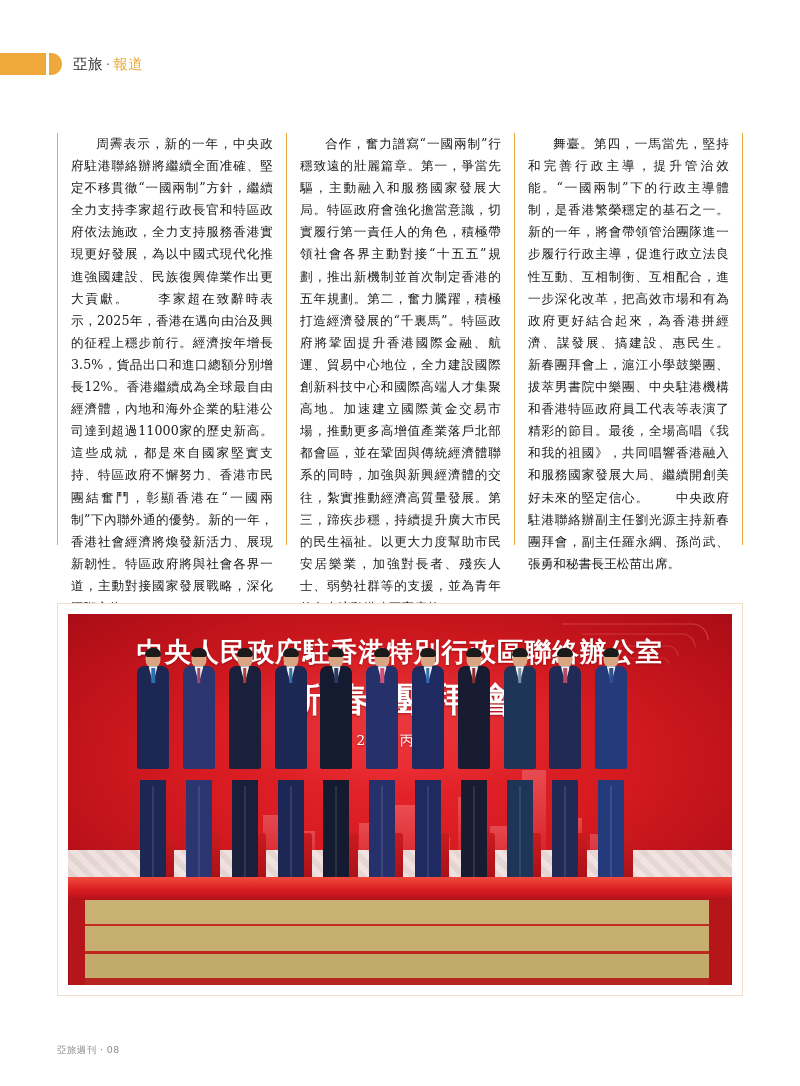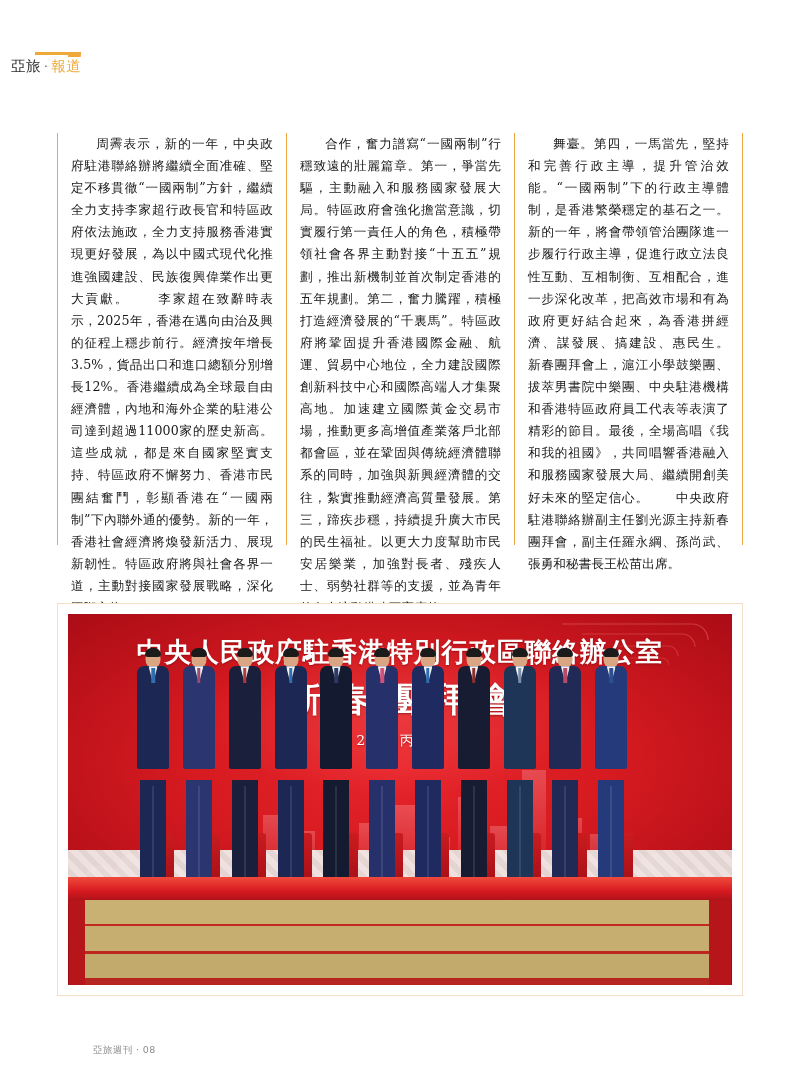--- a/index.html
+++ b/index.html
@@ -16,22 +16,21 @@
     overflow: hidden;
   }
 
   
   .page-header {
     position: absolute;
     left: 0;
     top: 52px;
     height: 24px;
     display: flex;
-    align-items: flex-end;
-    flex-direction: column;
+    align-items: center;
   }
   .header-bar {
     width: 46px;
     height: 22px;
     background: #EEA93A;
   }
   .header-dot {
     width: 13px;
     height: 22px;
     background: #EEA93A;
@@ -340,21 +339,20 @@
 
   
   .footer {
     position: absolute;
     left: 57px;
     bottom: 29px;
     font-family: "DejaVu Sans", "Liberation Sans", sans-serif;
     font-size: 9.5px;
     color: #8d8d8d;
     letter-spacing: 0.4px;
-    margin-left: 36px;
   }
 </style>
 </head>
 <body>
 
 <div class="page-header">
   <div class="header-bar"></div>
   <div class="header-dot"></div>
   <div class="header-title">
     <span>亞旅</span><span class="sep">·</span><span class="accent">報道</span>

